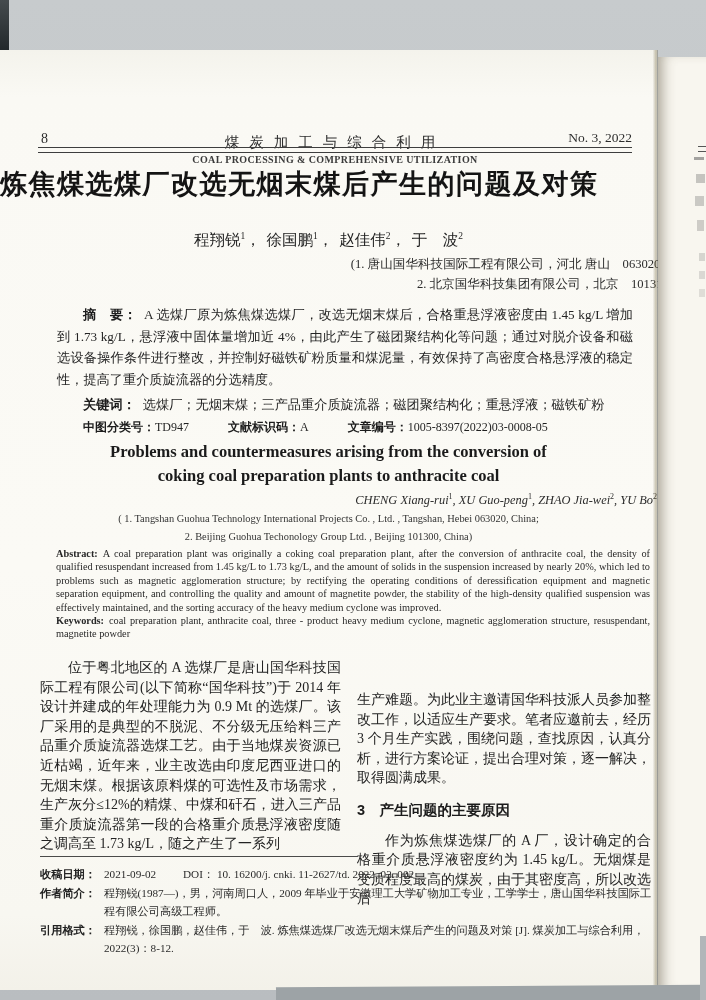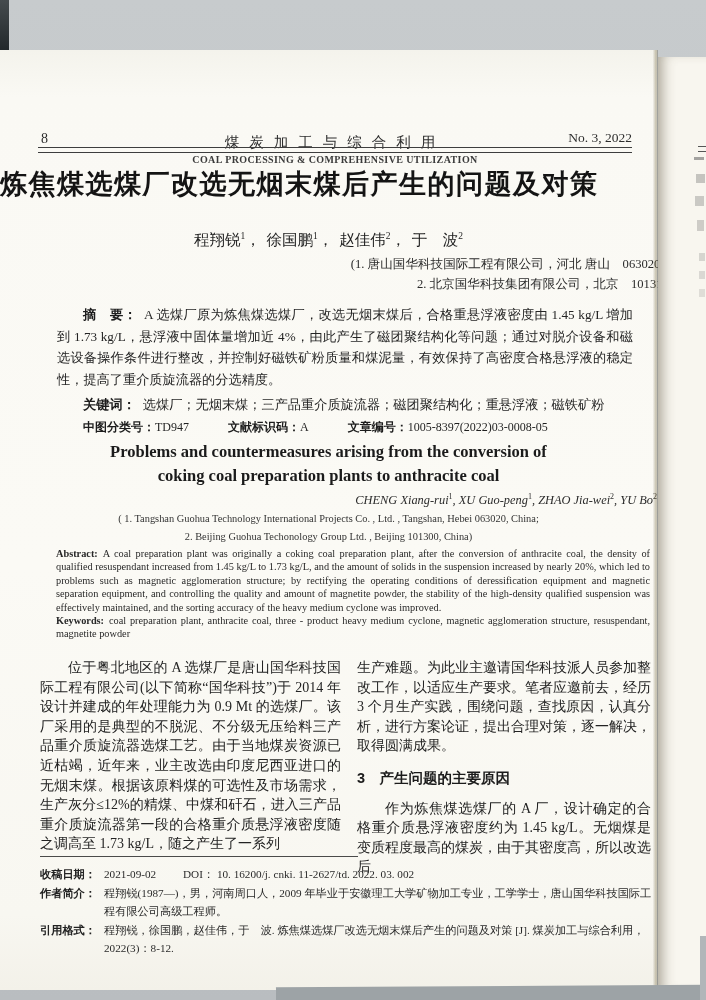--- a/index.html
+++ b/index.html
@@ -77,21 +77,21 @@
   .en-affil.a1{top:463px;}
   .en-affil.a2{top:481px;}
   .en-block{position:absolute;left:56px;top:497px;width:594px;
     font-size:10.3px;line-height:13.4px;text-align:justify;color:#282828;}
   .en-block p{margin:0;}
   .en-label{font-weight:bold;margin-right:5px;}
 
   .col{position:absolute;top:608px;font-size:14px;line-height:19.6px;
     text-align:justify;color:#232323;}
   .col-left{left:40px;width:301px;}
-  .col-right{left:357px;width:294px;}
+  .col-right{left:357px;width:294px;margin-top:32px;}
   .col p{margin:0;}
   p.ind{text-indent:28px;}
   .sec-heading{font-family:"Liberation Sans","DejaVu Sans",sans-serif;
     font-weight:bold;font-size:14.5px;color:#1b1b1b;margin:13px 0 10px 0;}
 
   .foot-rule{position:absolute;left:40px;top:806px;width:318px;border-top:1.2px solid #4a4a4a;}
   .footer{position:absolute;left:40px;top:815px;width:612px;
     font-size:11.2px;line-height:18.5px;color:#2a2a2a;}
   .f-entry{position:relative;padding-left:64px;}
   .f-label{position:absolute;left:0;top:0;

